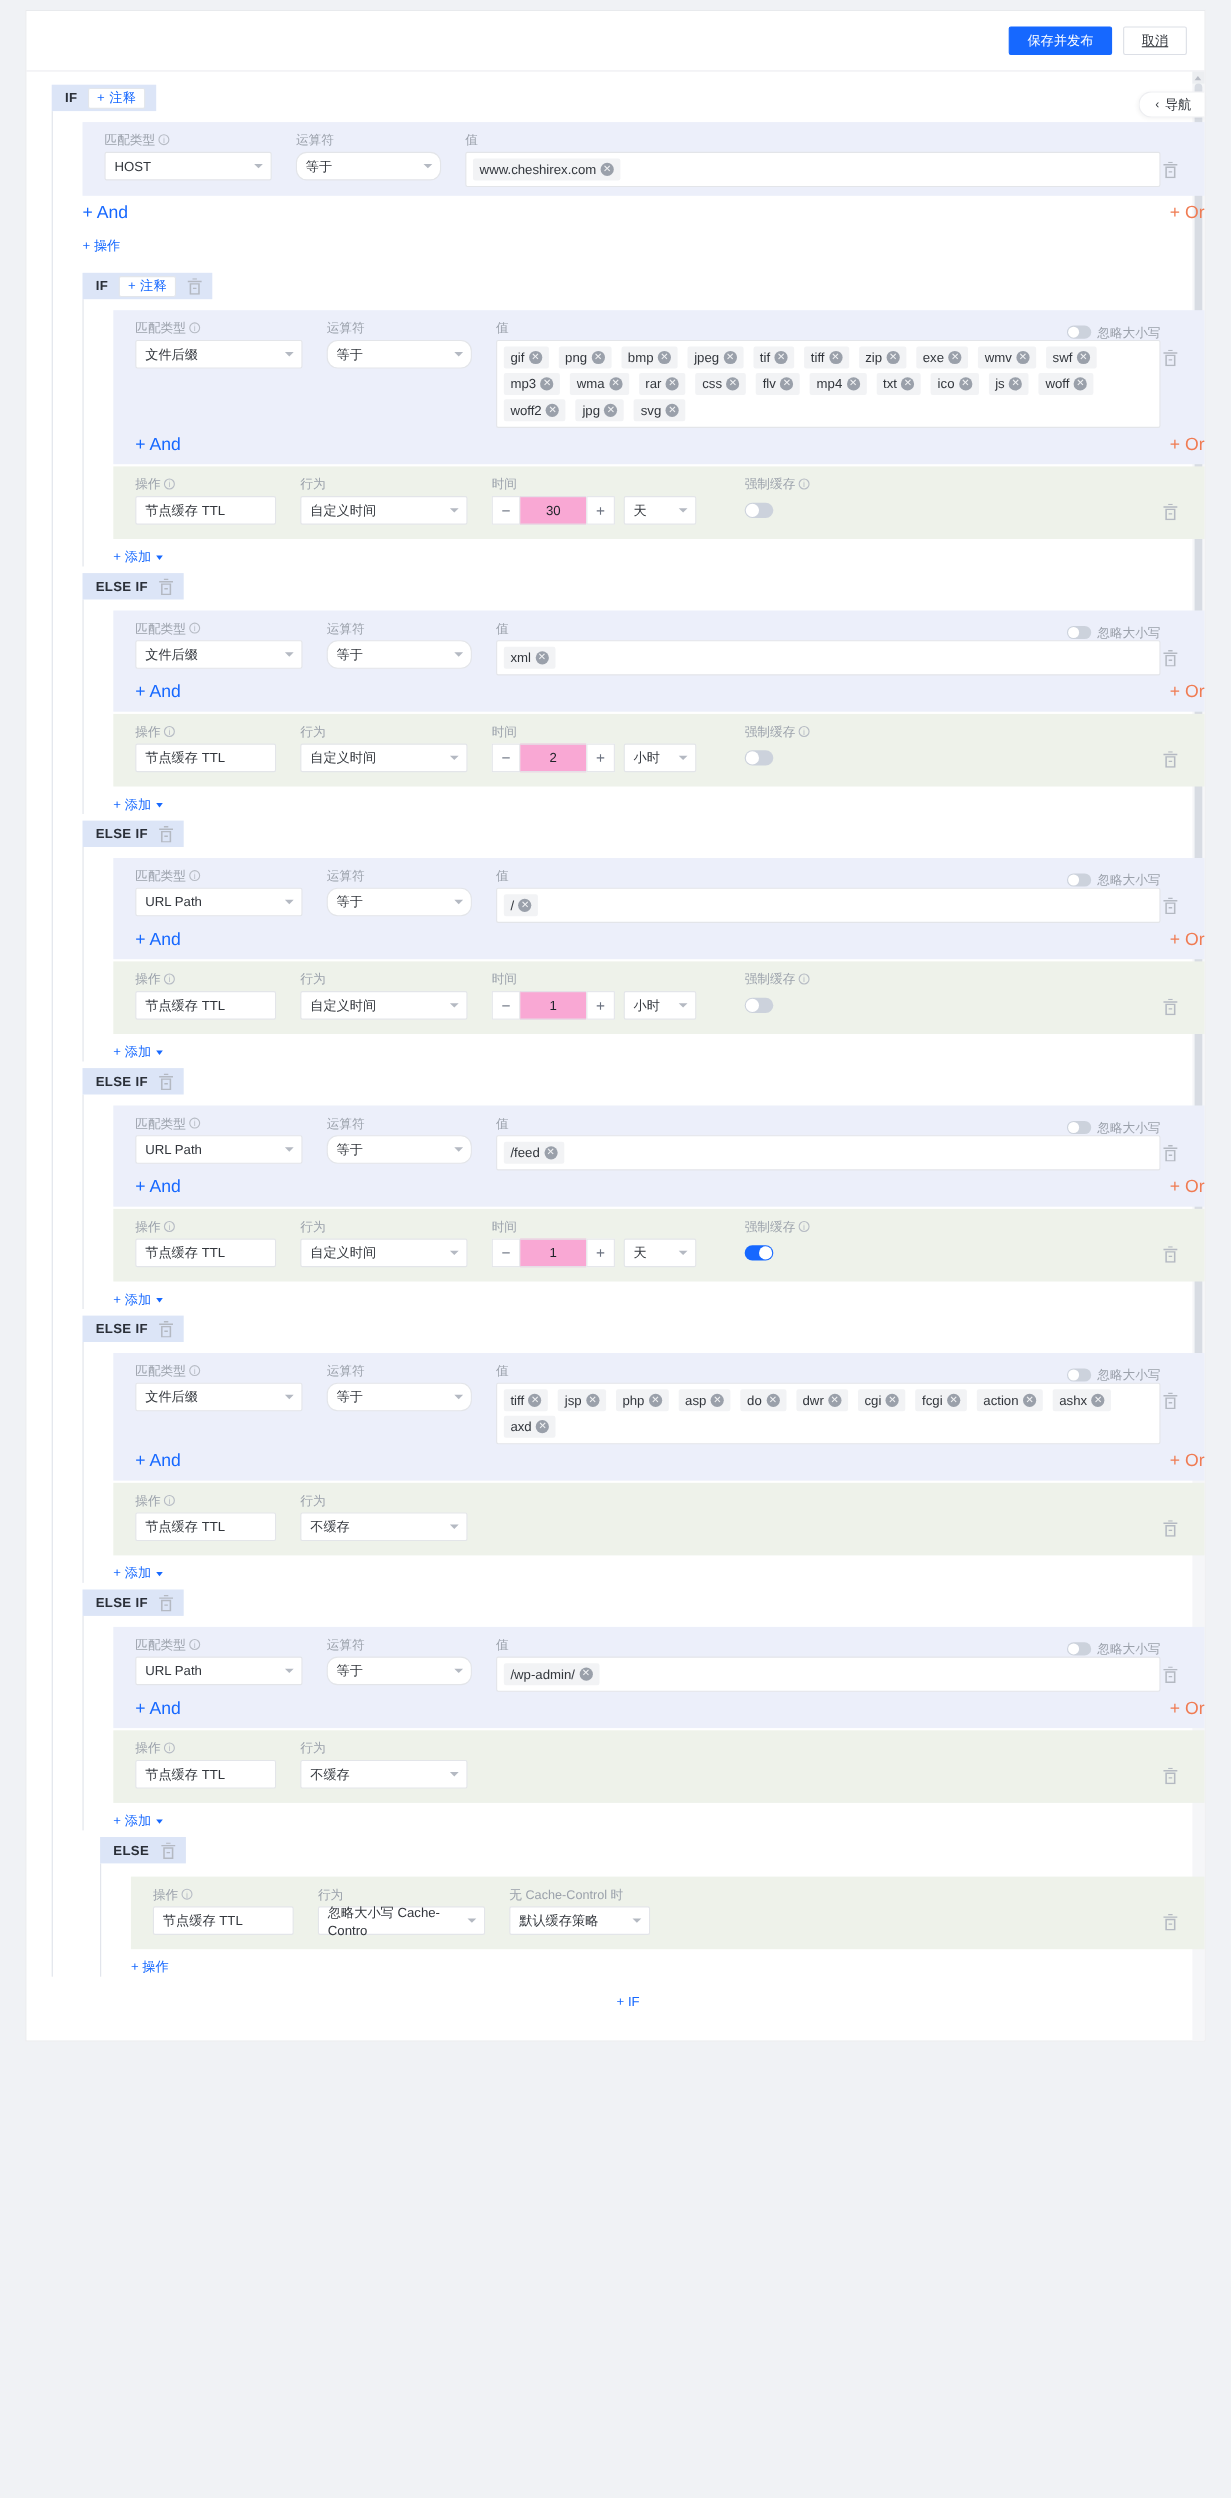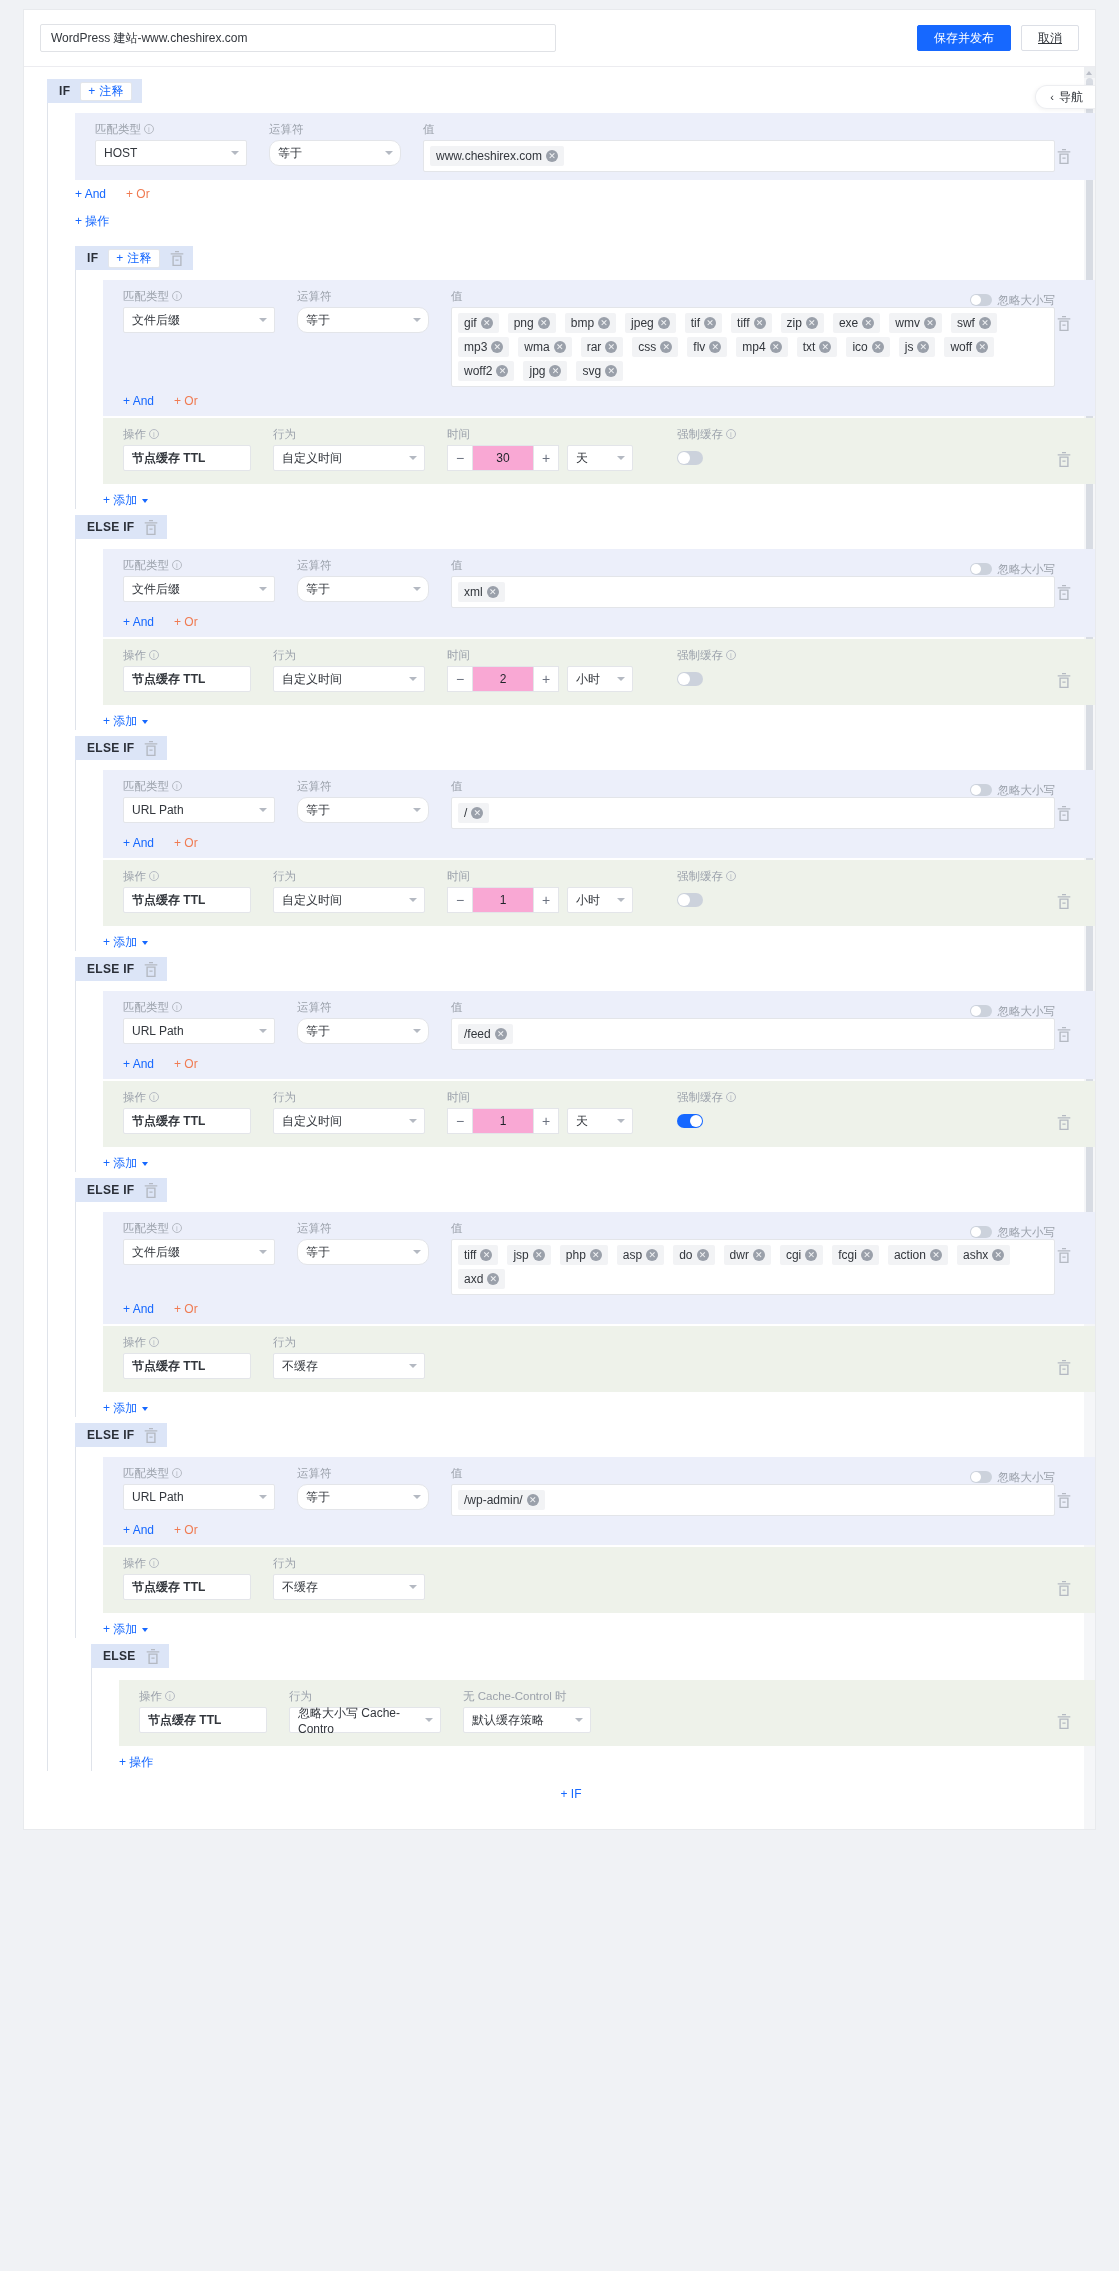--- a/index.html
+++ b/index.html
@@ -87,21 +87,21 @@
   .sel {
     height:26px; border:1px solid #e3e5e9; background:#fff; border-radius:2px;
     display:flex; align-items:center; padding:0 8px; font-size:12px; color:#32363c;
     position:relative;
   }
   .sel .caret { position:absolute; right:7px; top:50%; margin-top:-2px;
     border-left:4px solid transparent; border-right:4px solid transparent;
     border-top:4px solid #b4b9c2; }
   .w-match { width:152px; }
   .w-op { width:132px;border-radius:10px; }
-  .w-act { width:128px;font-weight:bold; }
+  .w-act { width:128px; }
   .w-beh { width:152px; }
   .w-nocc { width:128px; }
 
   .valuebox {
     border:1px solid #e3e5e9; background:#fff; border-radius:2px; min-height:26px;
     display:flex; flex-wrap:wrap; align-items:center; gap:0; padding:3px 6px;
   }
   .tag {
     background:#f2f3f5; border-radius:2px; height:20px; padding:0 6px;
     display:inline-flex; align-items:center; gap:4px; font-size:12px; color:#32363c;
@@ -127,42 +127,39 @@
   .stepper { display:flex; align-items:center; }
   .stp-btn { width:26px; height:26px; border:1px solid #e3e5e9; background:#fff;
              display:flex; align-items:center; justify-content:center; color:#6b7280; font-size:14px; }
   .stp-val { width:60px; height:26px; border:1px solid #e3e5e9; border-left:none; border-right:none;
              background:#f9a8d4; display:flex; align-items:center; justify-content:center; font-size:12px; }
   .unit { width:66px; margin-left:8px; }
 
   .trash { position:absolute; right:24px; width:14px; height:15px; cursor:pointer; }
   .trash svg { display:block; }
 
-  .andor { padding:7px 0 0 0; font-size:12px; display:flex; gap:20px; }
+  .andor { padding:7px 0 0 0; font-size:16px; display:flex; gap:20px;justify-content:space-between; }
   .lnk-and { color:#1668ff; cursor:pointer; }
   .lnk-or { color:#f07b52; cursor:pointer; }
   .lnk-blue { color:#1668ff; cursor:pointer; font-size:12px; }
   .addline { padding:8px 0 0 27px; display:flex; align-items:center; gap:5px; }
   .chev-d { border-left:3.5px solid transparent; border-right:3.5px solid transparent;
             border-top:4px solid #1668ff; display:inline-block; }
   .oprow { padding:10px 0 0 14px; }
   .addif { padding:16px 0 0 23px;text-align:center; }
   .blk-delete { width:13px; height:14px; }
 </style>
 </head>
 <body>
 
 <div class="page">
 
   <div class="card">
 
     <div class="hdr">
-      <div class="title-input">
-        <span>WordPress 建站-www.cheshirex.com</span>
-      </div>
       <div class="hdr-spacer"></div>
       <div class="btn btn-primary">保存并发布</div>
       <div class="btn btn-default">取消</div>
     </div>
     <div class="hdr-sep"></div>
 
     <div class="rules" id="rules-area">
 
       <div class="scrollbar">
         <div class="thumb-up"></div>

